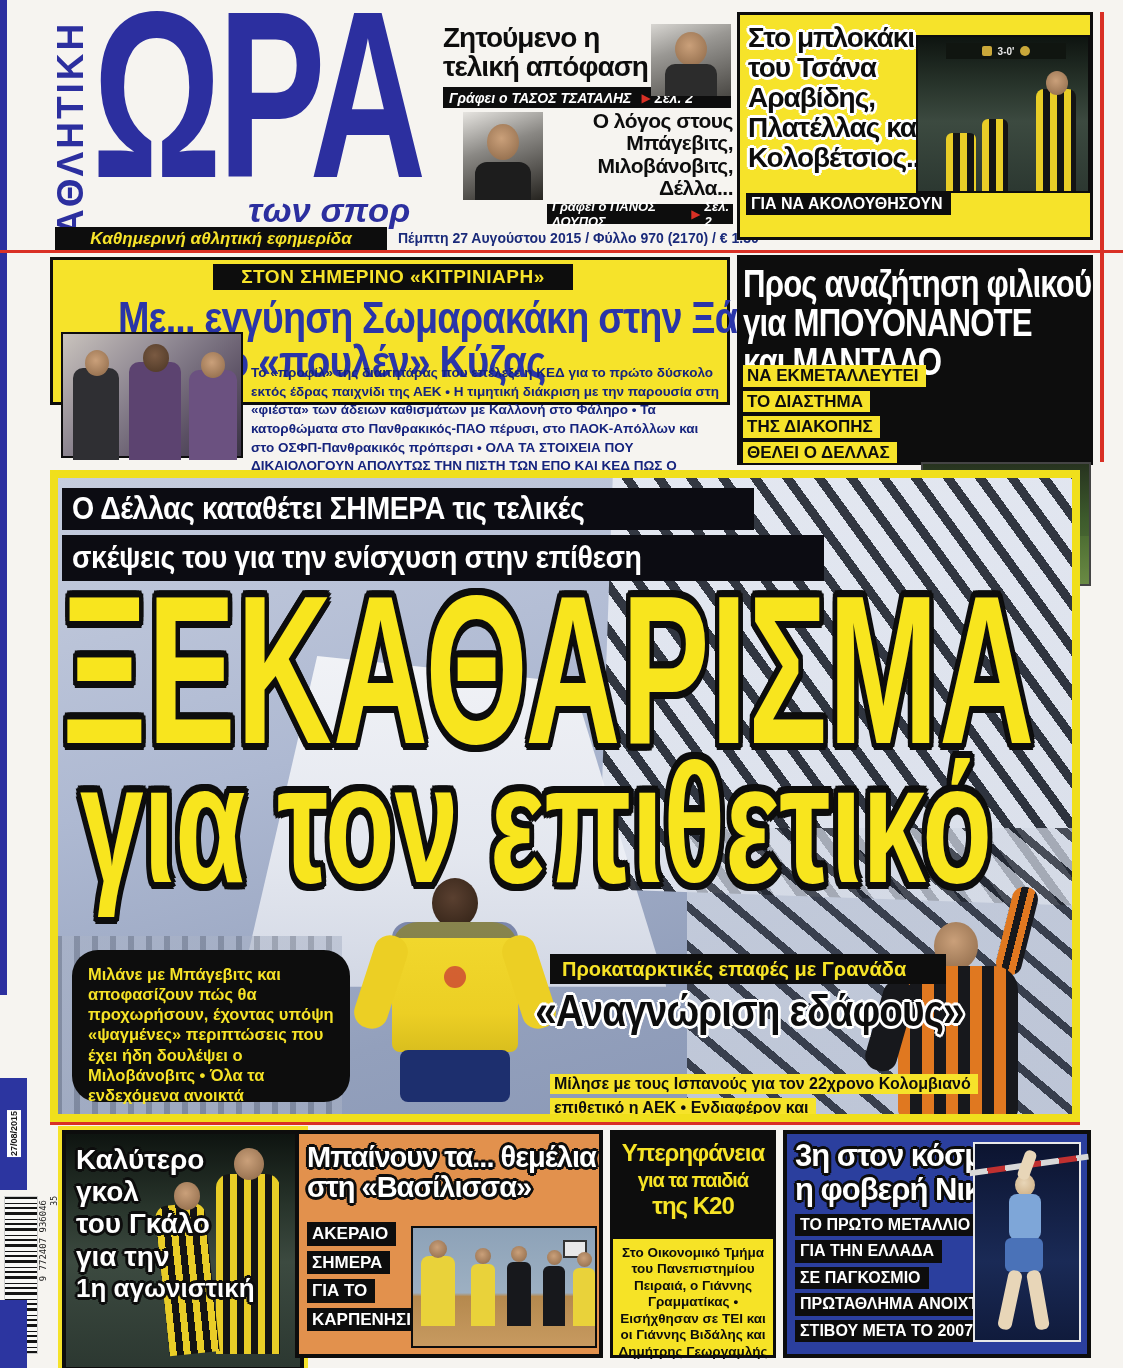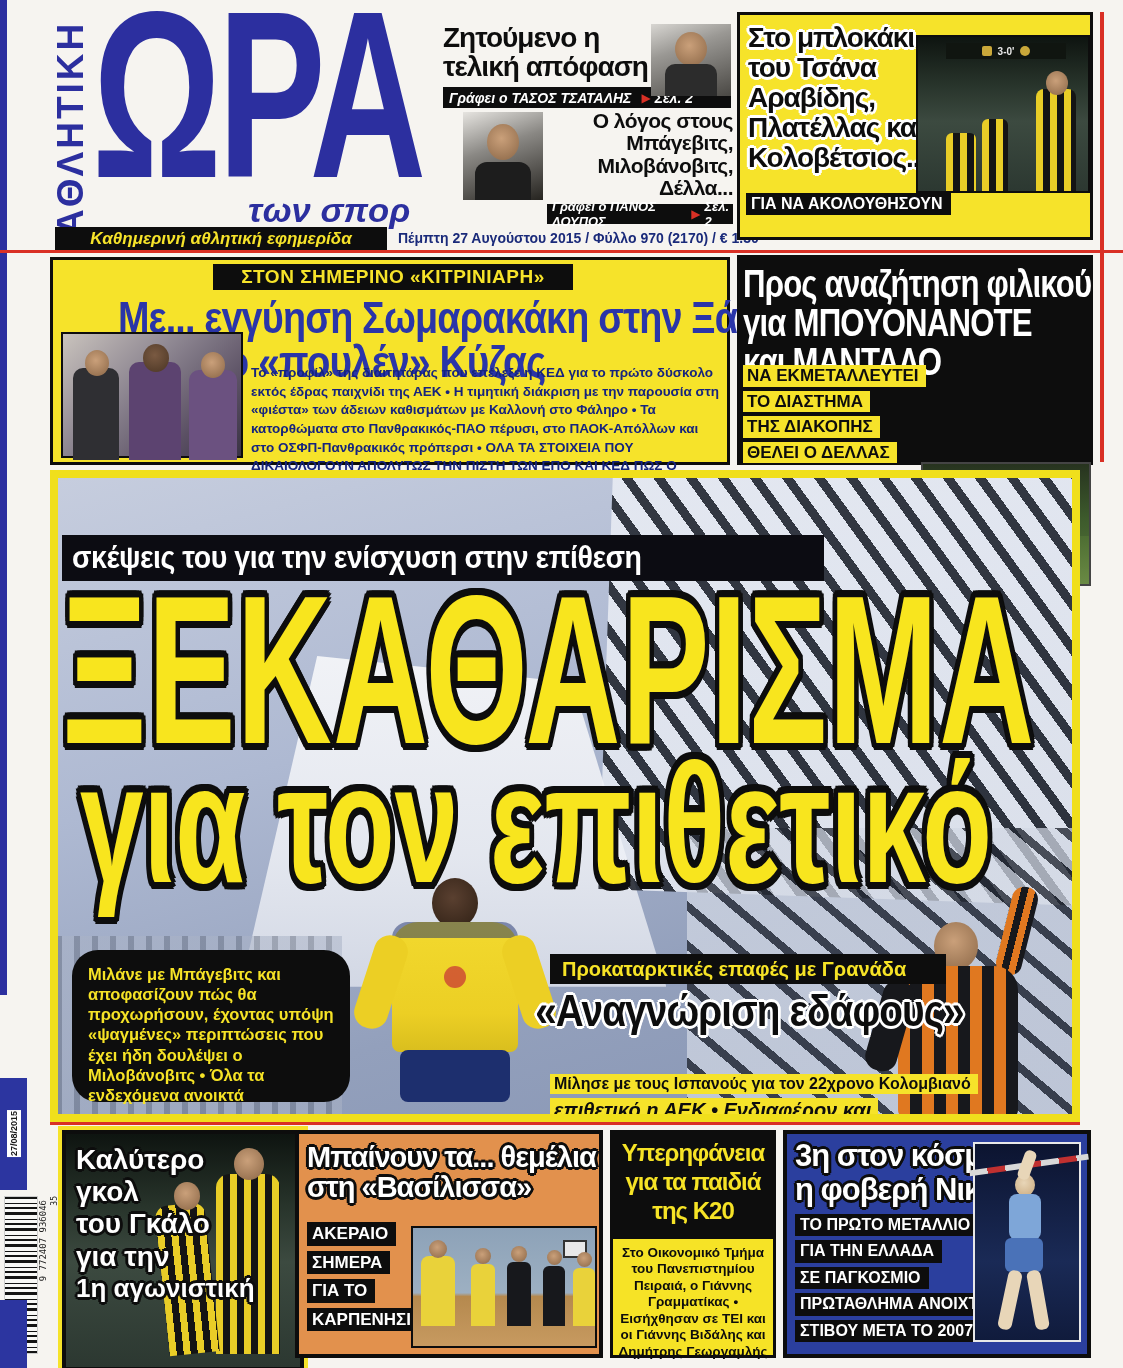--- a/index.html
+++ b/index.html
@@ -102,21 +102,21 @@
       <div class="abs stripes-aek" style="left:28px;top:96px;width:30px;height:62px;border-radius:6px 6px 0 0;"></div>
       <div class="abs stripes-aek" style="left:64px;top:82px;width:26px;height:76px;border-radius:6px 6px 0 0;"></div>
     </div>
     <div class="btag" style="position:absolute;left:6px;top:178px;font-size:16px;">ΓΙΑ ΝΑ ΑΚΟΛΟΥΘΗΣΟΥΝ</div>
     <div class="btag" style="position:absolute;left:24px;top:202px;font-size:21px;margin-top:38px;">ΤΟΥΣ ΜΑΝΤΑΛΟ ΚΑΙ ΜΠΑΚΑΚΗ ΣΤΗΝ ΕΘΝΙΚΗ</div>
   </div>
 
   <div class="abs" style="left:1100px;top:12px;width:4px;height:450px;background:#d93025;"></div>
   <div class="abs" style="left:0;top:250px;width:1123px;height:3px;background:#d93025;"></div>
 
-  <div class="abs" style="left:50px;top:257px;width:680px;height:208px;background:#f6e32a;border:3px solid #0d0d0d;">
+  <div class="abs" style="left:50px;top:257px;width:680px;height:148px;background:#f6e32a;border:3px solid #0d0d0d;">
     <div class="blackbar" style="position:absolute;left:160px;top:4px;width:360px;height:26px;justify-content:center;">
       <span style="color:#f6e32a;font-size:19px;letter-spacing:0.5px;">ΣΤΟΝ ΣΗΜΕΡΙΝΟ «ΚΙΤΡΙΝΙΑΡΗ»</span>
     </div>
     <div class="abs" style="left:0;top:32px;width:676px;text-align:center;">
       <span class="cond-c" style="transform:scaleX(0.84);color:#2a35a8;font-weight:bold;font-size:45px;letter-spacing:-1px;">Με... εγγύηση Σωμαρακάκη στην Ξάνθη</span>
     </div>
     <div class="abs" style="left:130px;top:76px;width:546px;text-align:left;">
       <span class="cond-c" style="transform:scaleX(0.86);color:#2a35a8;font-weight:bold;font-size:45px;letter-spacing:-1px;">το «πουλέν» Κύζας</span>
     </div>
     <div class="abs photo" style="left:8px;top:72px;width:182px;height:126px;background:linear-gradient(135deg,#c9c3bd 0%,#8d8691 40%,#5a4f63 75%,#3a3344 100%);">
@@ -155,20 +155,23 @@
     </div>
   </div>
 
   <div class="abs" style="left:50px;top:470px;width:1030px;height:652px;border:8px solid #f0df1c;background:linear-gradient(165deg,#c6cdde 0%,#aeb9d2 38%,#93a0bc 72%,#8795b4 100%);overflow:hidden;">
 
     <div class="abs" style="left:18%;top:28%;width:42%;height:52%;background:linear-gradient(180deg,#f4f5f8 0%,#e7eaf1 60%,#d5dae6 100%);clip-path:polygon(18% 0,78% 8%,100% 100%,0 100%);opacity:0.95;"></div>
     <div class="abs" style="left:54%;top:-4%;width:50%;height:70%;background:repeating-linear-gradient(52deg,#1b1f27 0 9px,rgba(238,241,247,0.92) 9px 26px);opacity:0.85;transform:rotate(2deg);"></div>
     <div class="abs" style="left:62%;top:55%;width:45%;height:50%;background:repeating-linear-gradient(40deg,#232833 0 8px,rgba(210,216,228,0.9) 8px 30px);opacity:0.8;"></div>
     <div class="abs" style="left:-2%;top:72%;width:30%;height:30%;background:repeating-linear-gradient(90deg,#6d7688 0 6px,#aab3c6 6px 18px);opacity:0.55;"></div>
 
+    <div class="blackbar" style="position:absolute;left:4px;top:10px;width:692px;height:42px;background:#0c0c12;padding-left:10px;">
+      <span class="cond" style="transform:scaleX(0.92);font-size:31px;color:#fff;letter-spacing:-0.5px;">Ο Δέλλας καταθέτει ΣΗΜΕΡΑ τις τελικές</span>
+    </div>
     <div class="blackbar" style="position:absolute;left:4px;top:57px;width:762px;height:46px;background:#0c0c12;padding-left:10px;">
       <span class="cond" style="transform:scaleX(0.92);font-size:31px;color:#fff;letter-spacing:-0.5px;">σκέψεις του για την ενίσχυση στην επίθεση</span>
     </div>
 
     <div class="abs" style="left:4px;top:86px;">
       <span class="cond o-giant" style="transform:scaleX(0.62);font-weight:bold;font-size:212px;line-height:1;letter-spacing:2px;">ΞΕΚΑΘΑΡΙΣΜΑ</span>
     </div>
     <div class="abs" style="left:22px;top:262px;">
       <span class="cond o-giant" style="transform:scaleX(0.68);font-weight:bold;font-size:168px;line-height:1;letter-spacing:0px;">για τον επιθετικό</span>
     </div>
@@ -195,21 +198,21 @@
     </div>
 
     <div class="blackbar" style="position:absolute;left:492px;top:476px;width:396px;height:30px;padding-left:12px;">
       <span style="color:#f6e326;font-size:20px;">Προκαταρκτικές επαφές με Γρανάδα</span>
     </div>
     <div class="abs" style="left:448px;top:508px;width:484px;text-align:center;">
       <span class="cond-c ow" style="transform:scaleX(0.88);color:#0d0d0d;font-weight:bold;font-size:44px;letter-spacing:-1px;">«Αναγνώριση εδάφους»</span>
     </div>
     <div class="abs" style="left:492px;top:596px;">
       <div class="ytag" style="font-size:16px;border:none;">Μίλησε με τους Ισπανούς για τον 22χρονο Κολομβιανό</div>
-      <div class="ytag" style="font-size:20px;border:none;font-style:italic;">επιθετικό η ΑΕΚ • Ενδιαφέρον και</div>
+      <div class="ytag" style="font-size:16px;border:none;">επιθετικό η ΑΕΚ • Ενδιαφέρον και</div>
 
     </div>
   </div>
   <div class="abs" style="left:50px;top:1122px;width:1030px;height:3px;background:#d93025;"></div>
 
   <div class="abs stadium-dark" style="left:62px;top:1130px;width:242px;height:241px;border:4px solid #0d0d0d;outline:4px solid #f6e32a;outline-offset:0;">
     <div class="abs stripes-aek" style="left:150px;top:40px;width:64px;height:180px;border-radius:14px 14px 0 0;"></div>
     <div class="abs head" style="left:168px;top:14px;width:30px;height:32px;"></div>
     <div class="abs stripes-aek" style="left:96px;top:70px;width:50px;height:150px;border-radius:12px 12px 0 0;transform:rotate(-6deg);"></div>
     <div class="abs head" style="left:108px;top:48px;width:26px;height:28px;"></div>
@@ -242,21 +245,21 @@
       <div class="abs" style="left:130px;top:38px;width:22px;height:60px;background:#17181c;border-radius:6px 6px 0 0;"></div>
       <div class="abs head" style="left:134px;top:22px;width:15px;height:15px;"></div>
       <div class="abs" style="left:160px;top:40px;width:22px;height:58px;background:#e9d23a;border-radius:6px 6px 0 0;"></div>
       <div class="abs head" style="left:164px;top:24px;width:15px;height:15px;"></div>
     </div>
   </div>
 
   <div class="abs" style="left:610px;top:1130px;width:166px;height:228px;border:3px solid #0d0d0d;">
     <div style="background:#0d0d0d;height:106px;padding-top:6px;text-align:center;">
       <div style="color:#f6e326;font-weight:bold;font-size:24px;line-height:1.2;letter-spacing:-1px;">Υπερηφάνεια</div>
-      <div style="color:#f6e326;font-weight:bold;font-size:24px;line-height:1.2;letter-spacing:-1px;">για τα παιδιά</div>
+      <div style="color:#f6e326;font-weight:bold;font-size:20px;line-height:1.2;letter-spacing:-1px;">για τα παιδιά</div>
       <div style="color:#f6e326;font-weight:bold;font-size:24px;line-height:1.2;letter-spacing:-1px;">της Κ20</div>
     </div>
     <div style="background:#f6e326;height:116px;padding:6px 5px;text-align:center;">
       <span style="color:#0d0d0d;font-weight:bold;font-size:13.5px;line-height:1.22;display:block;">Στο Οικονομικό Τμήμα του Πανεπιστημίου Πειραιά, ο Γιάννης Γραμματίκας • Εισήχθησαν σε ΤΕΙ και οι Γιάννης Βιδάλης και Δημήτρης Γεωργαμλής</span>
     </div>
   </div>
 
   <div class="abs" style="left:783px;top:1130px;width:308px;height:228px;background:#2b3f9e;border:4px solid #0d0d0d;padding:6px 8px;">
     <div class="ob" style="color:#fff;font-weight:bold;font-size:31px;line-height:1.05;letter-spacing:-1px;white-space:nowrap;">3η στον κόσμο</div>
     <div class="ob" style="color:#fff;font-weight:bold;font-size:31px;line-height:1.1;letter-spacing:-1px;white-space:nowrap;">η φοβερή Νικόλ</div>

